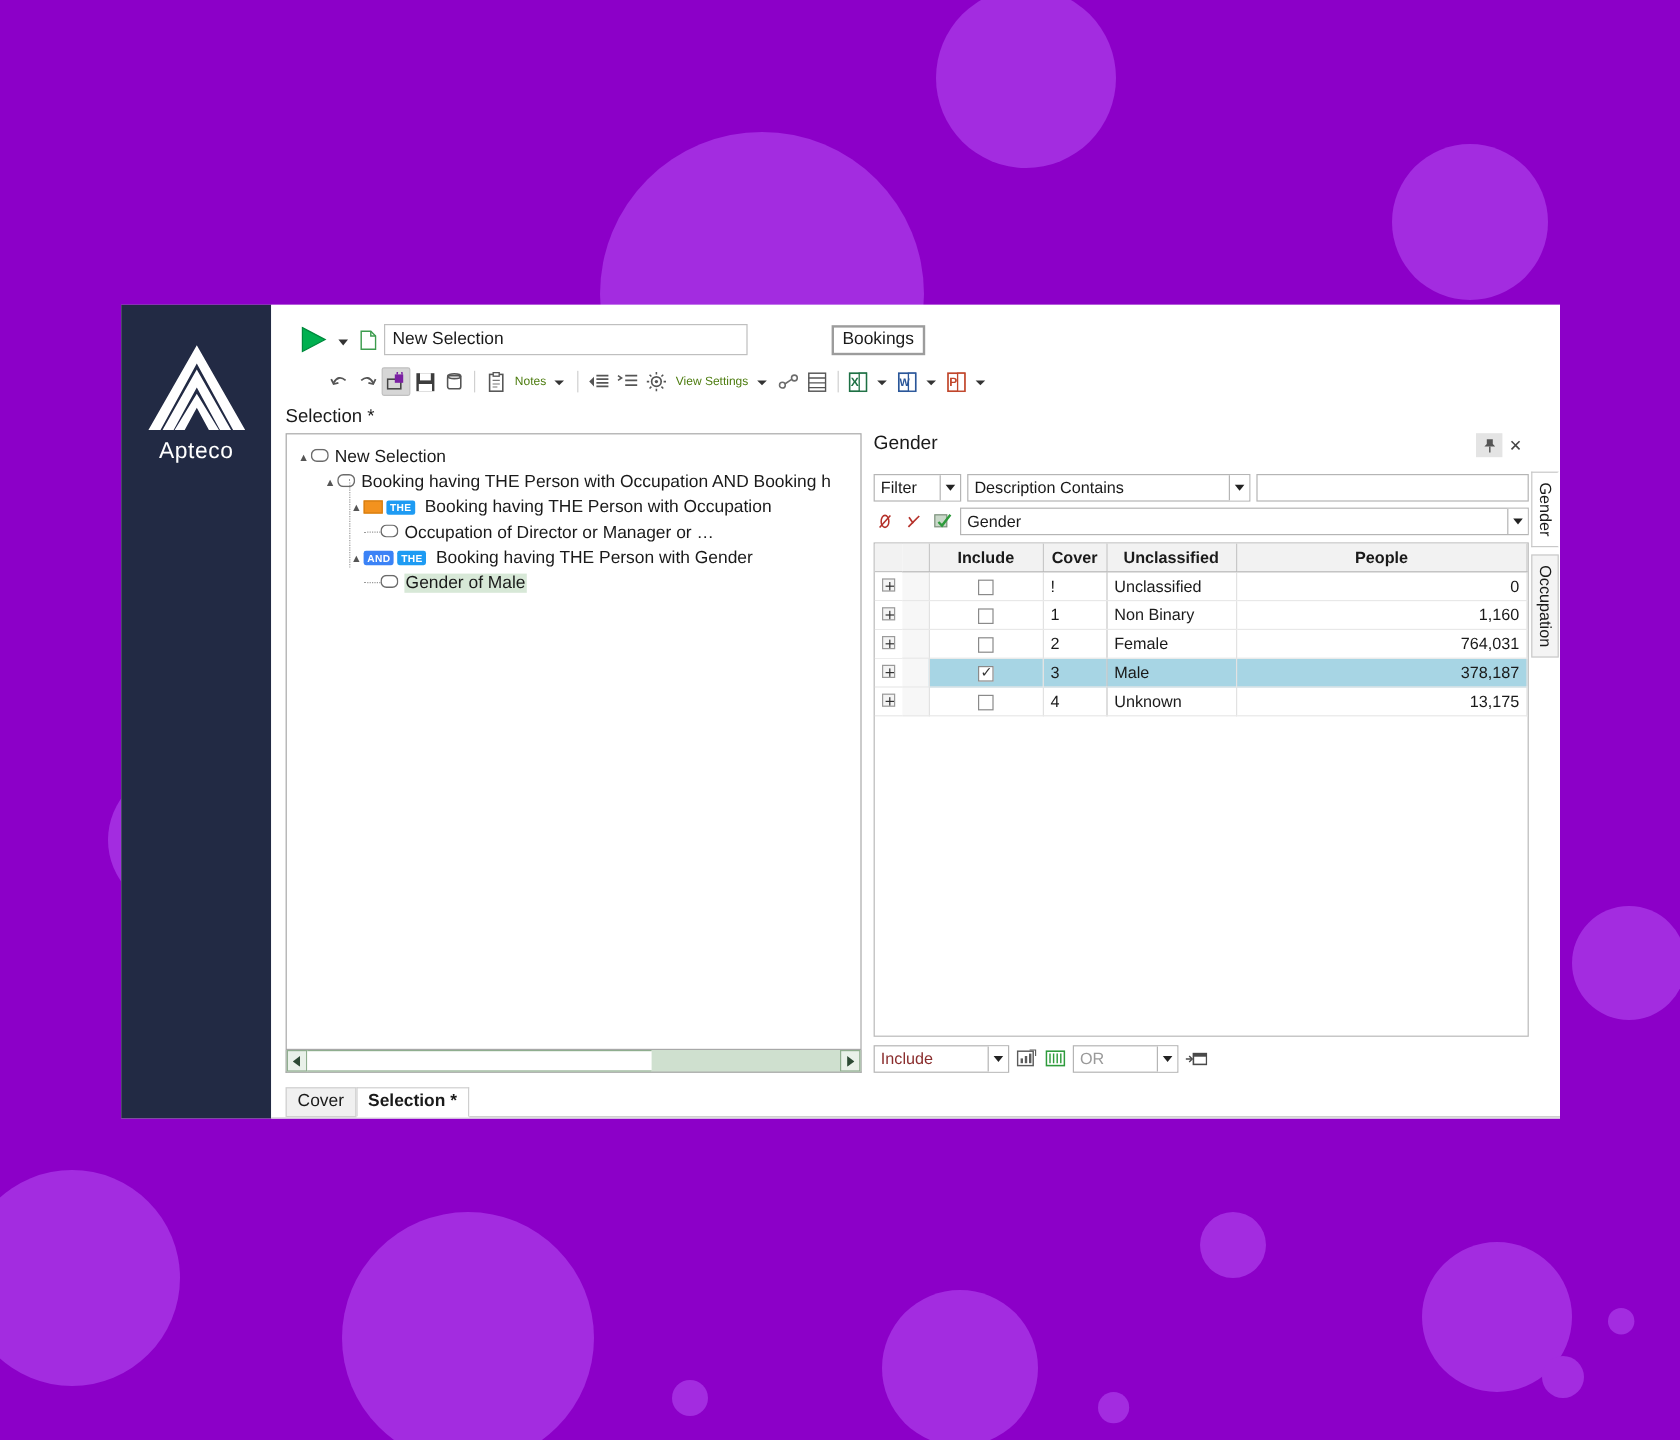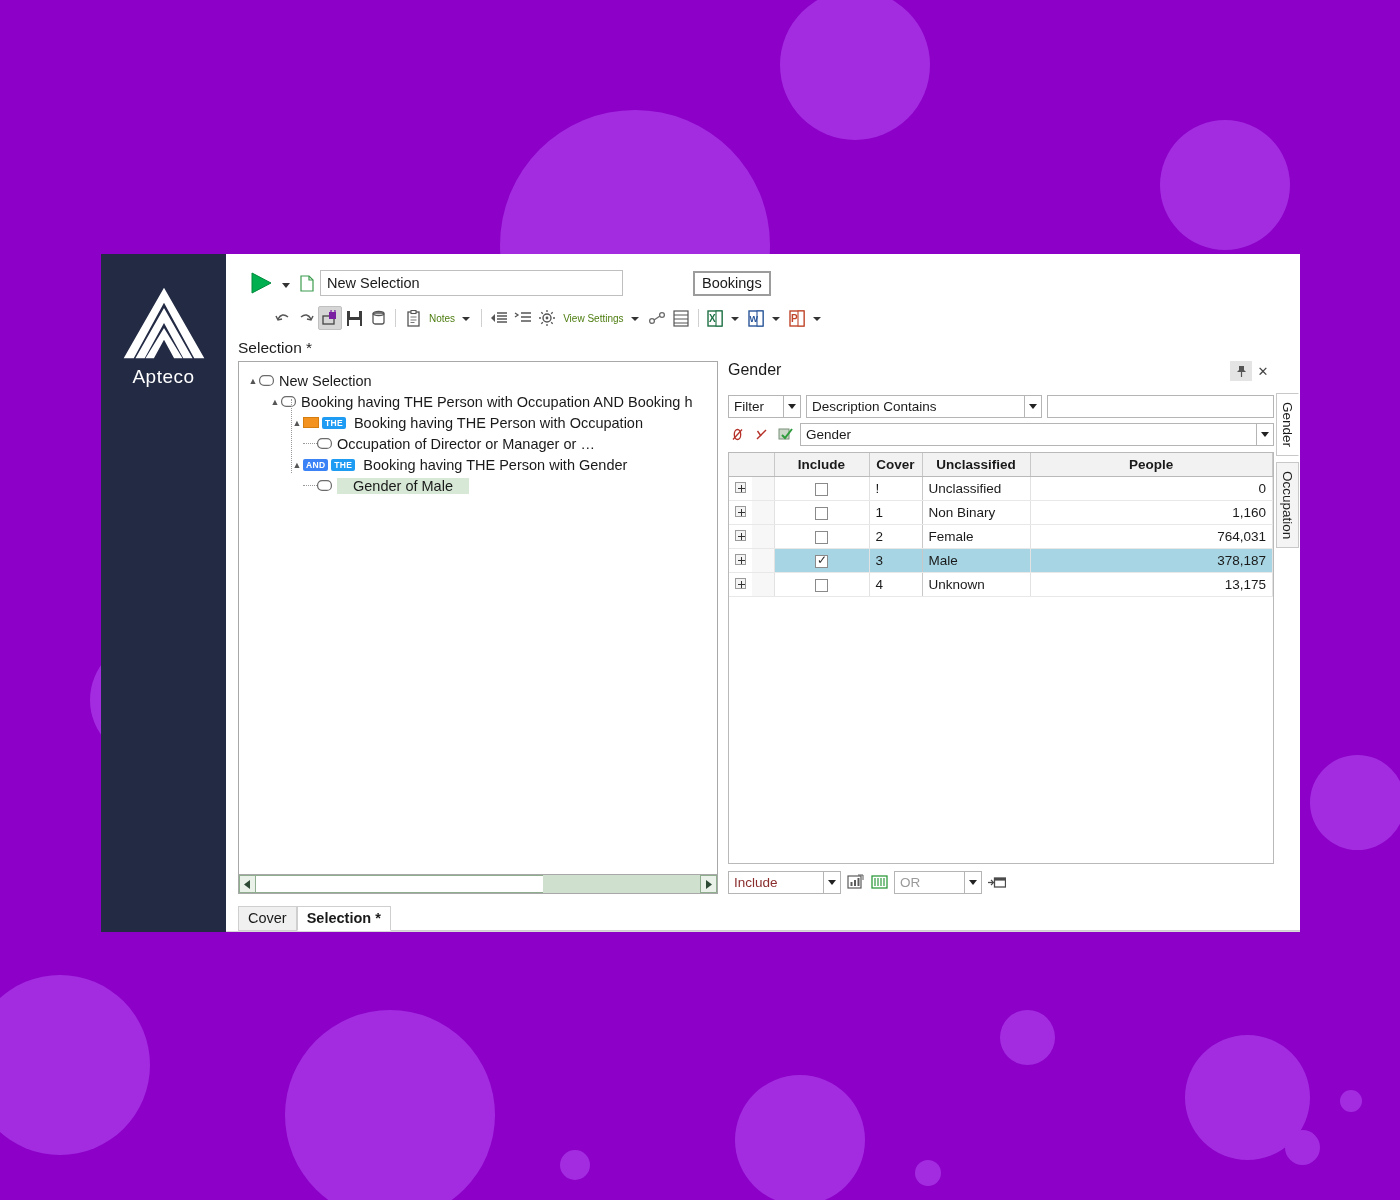--- a/index.html
+++ b/index.html
@@ -105,21 +105,21 @@
     flex:1; border:1px solid #a8a8a8; background:#fff; overflow:hidden;
     position:relative;
   }
   .tree { padding:8px 6px 6px 8px; font-size:14.5px; color:#1a1a1a;}
   .tnode { display:flex; align-items:center; height:21px; white-space:nowrap; }
   .tnode .exp {
     width:12px; display:flex; align-items:center; justify-content:center;
     color:#555; font-size:9px;
   }
   .tnode .lbl { margin-left:5px; }
-  .tnode .lbl.hl { background:#d7e8d7; padding:0 16px; }
+  .tnode .lbl.hl { background:#d7e8d7; padding:0 1px; }
   .dotline { width:14px; border-top:1px dotted #999; height:1px; }
   .vdots {
     position:absolute; border-left:1px dotted #9a9a9a;
   }
   .badge {
     font-size:8.5px; color:#fff; padding:1px 3px; border-radius:2px;
     font-family:"Liberation Sans", sans-serif; line-height:10px;
     margin-right:3px; font-weight:bold; letter-spacing:.3px;
   }
   .badge.and { background:#3b82f6; }

